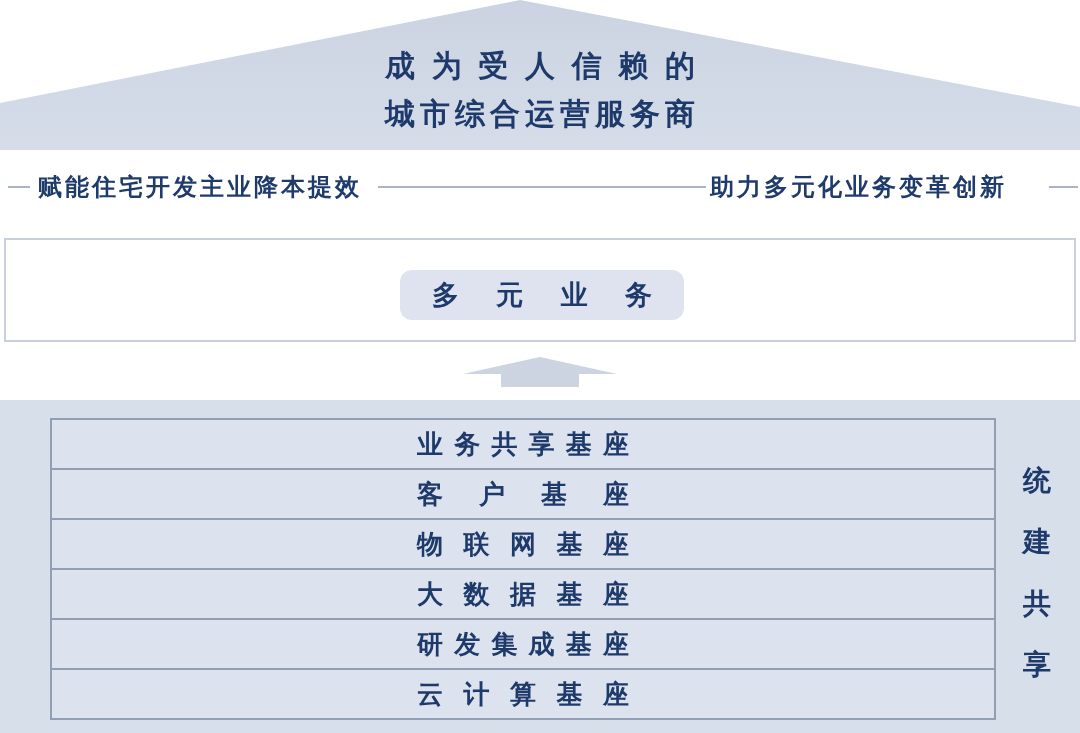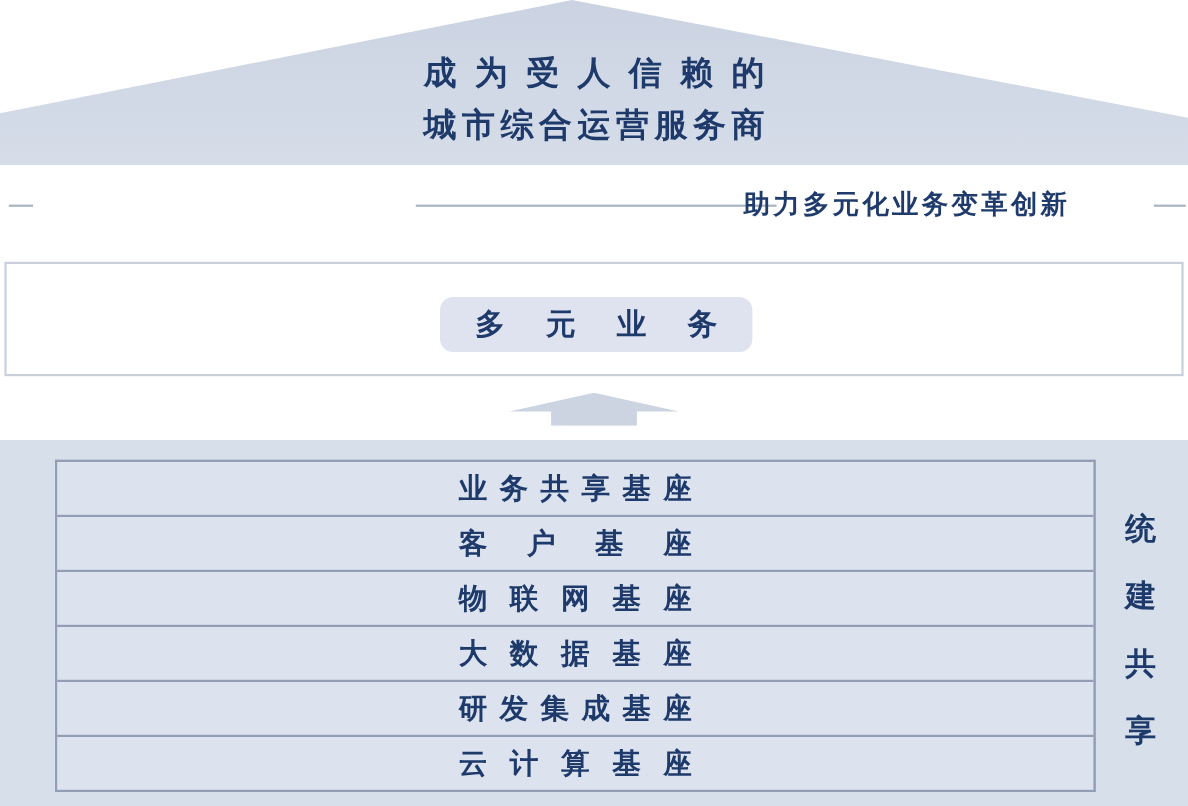--- a/index.html
+++ b/index.html
@@ -22,21 +22,21 @@
     font-size:30px;font-weight:600;color:#1e3a6b;
   }
   .vision-line1{top:46px;}
   .vision-line2{top:94px;}
   
   .slogan-label{
     position:absolute;top:172px;height:30px;line-height:30px;
     font-size:24px;font-weight:600;letter-spacing:3px;color:#1f3b6c;white-space:nowrap;
   }
   .slogan-left{left:38px;}
-  .slogan-right{left:676px;}
+  .slogan-right{left:710px;}
   .rule{position:absolute;height:2px;background:#a9b3c4;top:186px;}
   .rule-dash-left{left:8px;width:22px;}
   .rule-connector{left:378px;width:328px;}
   .rule-dash-right{left:1049px;width:29px;}
   
   .biz-box{
     position:absolute;left:4px;top:238px;width:1068px;height:100px;
     background:#ffffff;border:2px solid #c9d0dc;
   }
   .biz-pill{
@@ -97,20 +97,21 @@
       <span>综</span>
       <span>合</span>
       <span>运</span>
       <span>营</span>
       <span>服</span>
       <span>务</span>
       <span>商</span>
     </div>
 
   <div class="rule rule-dash-left"></div>
+  <div class="slogan-label slogan-left">赋能住宅开发主业降本提效</div>
   <div class="rule rule-connector"></div>
   <div class="slogan-label slogan-right">助力多元化业务变革创新</div>
   <div class="rule rule-dash-right"></div>
 
   <div class="biz-box">
     <div class="biz-pill">
       <div class="biz-pill-text justify-chars">
           <span>多</span>
           <span>元</span>
           <span>业</span>

